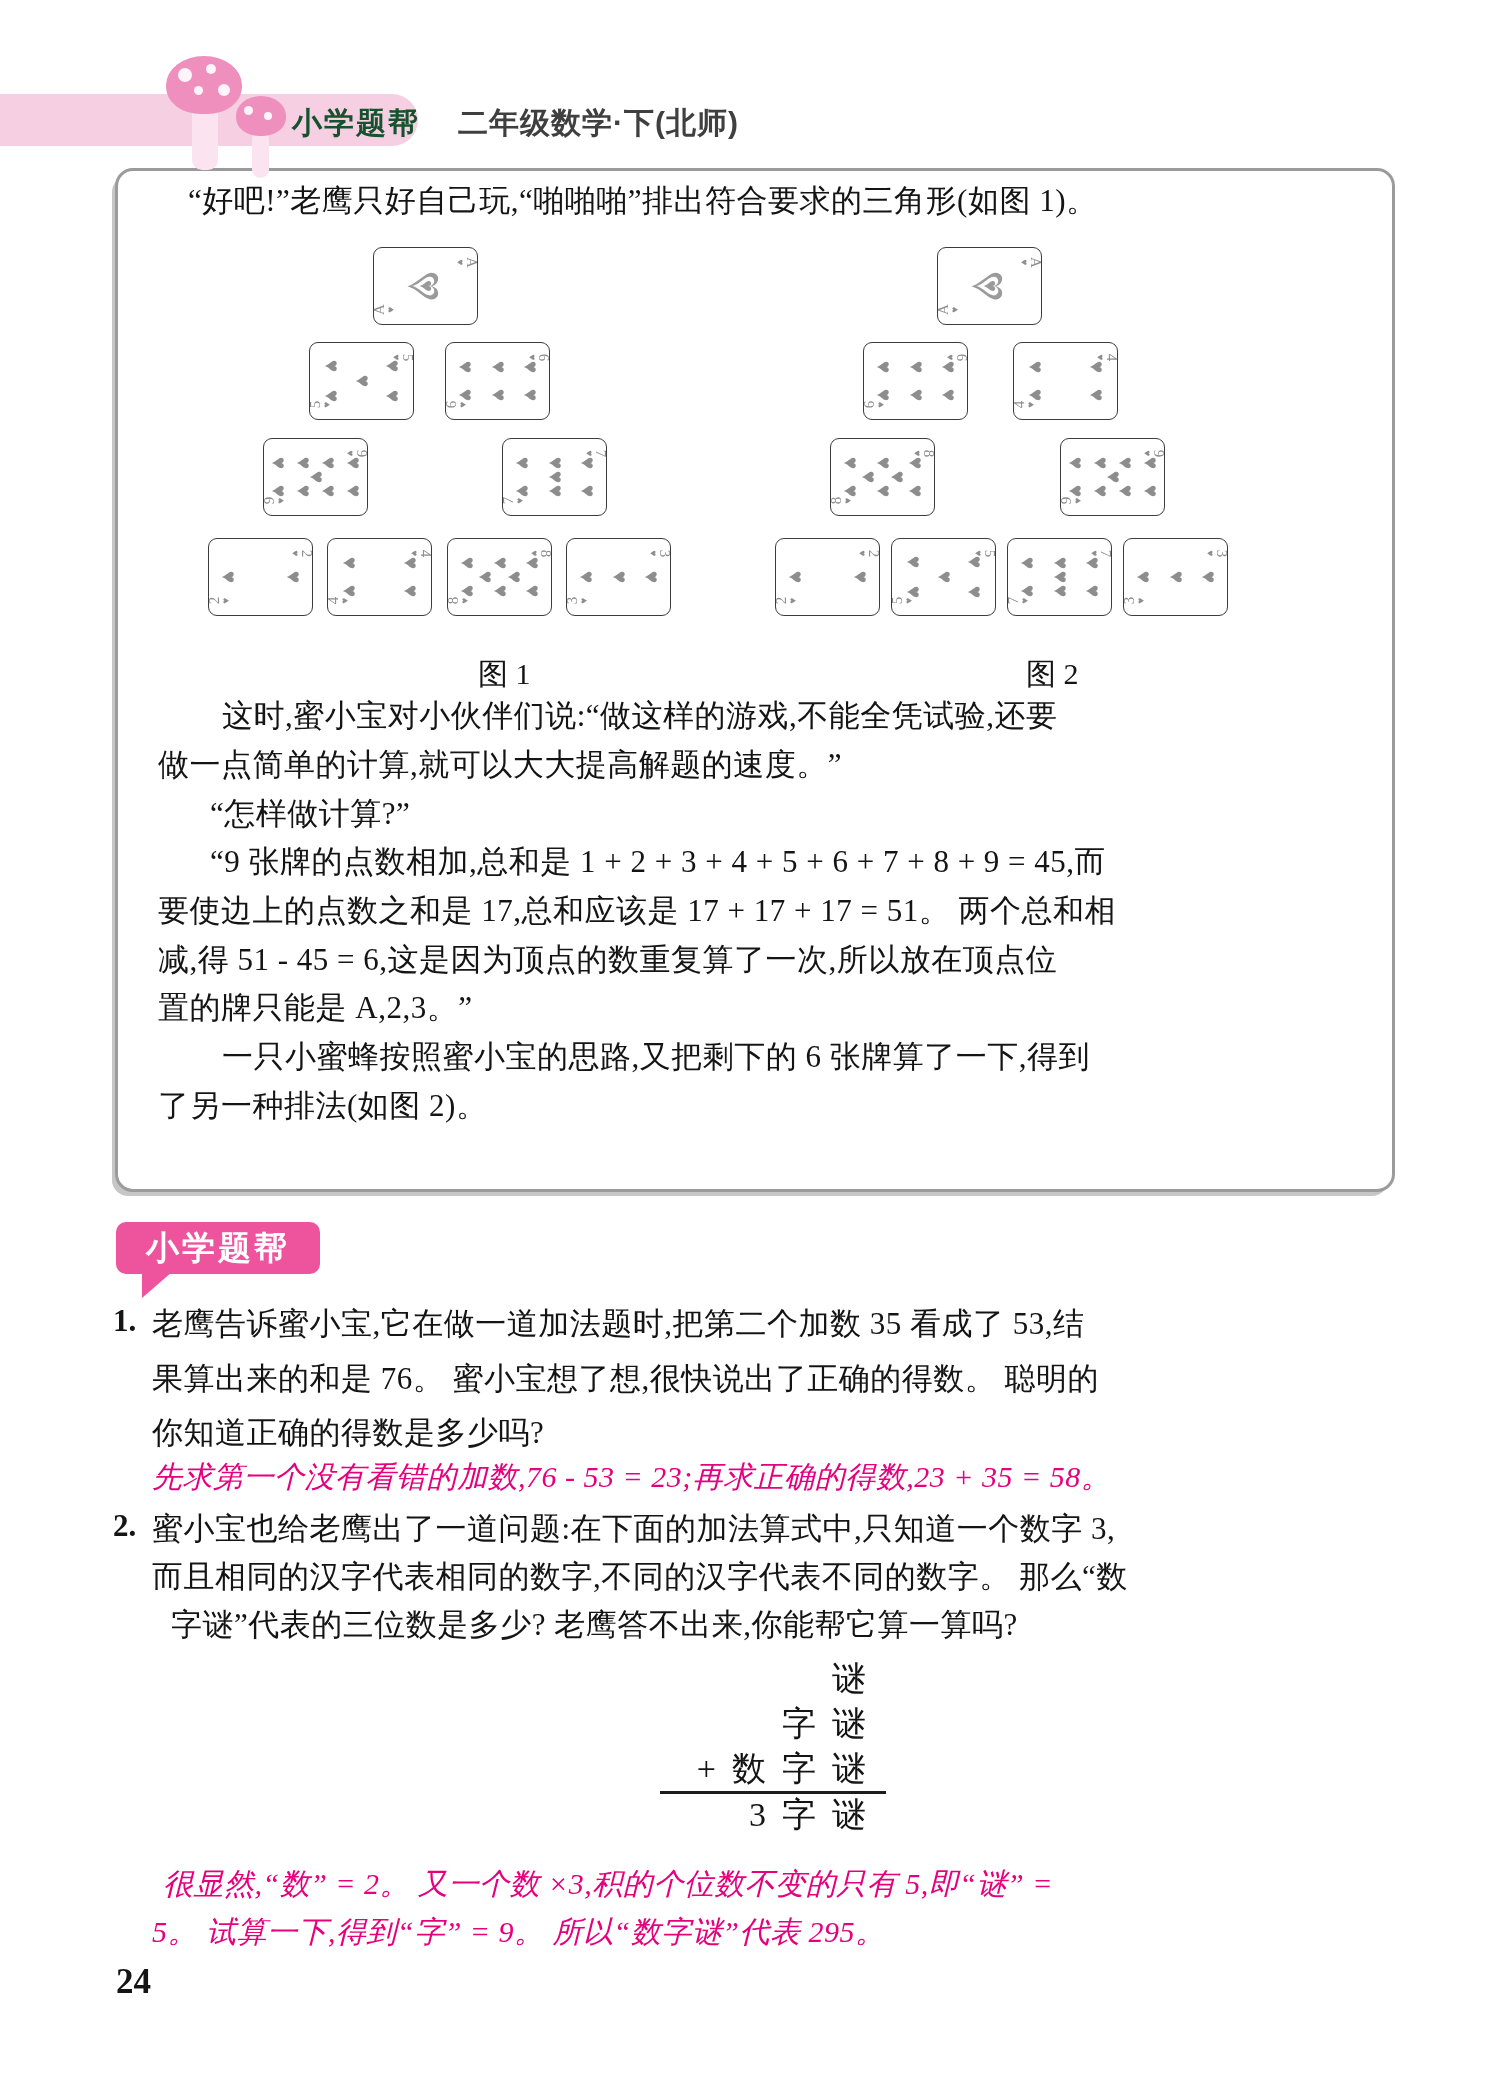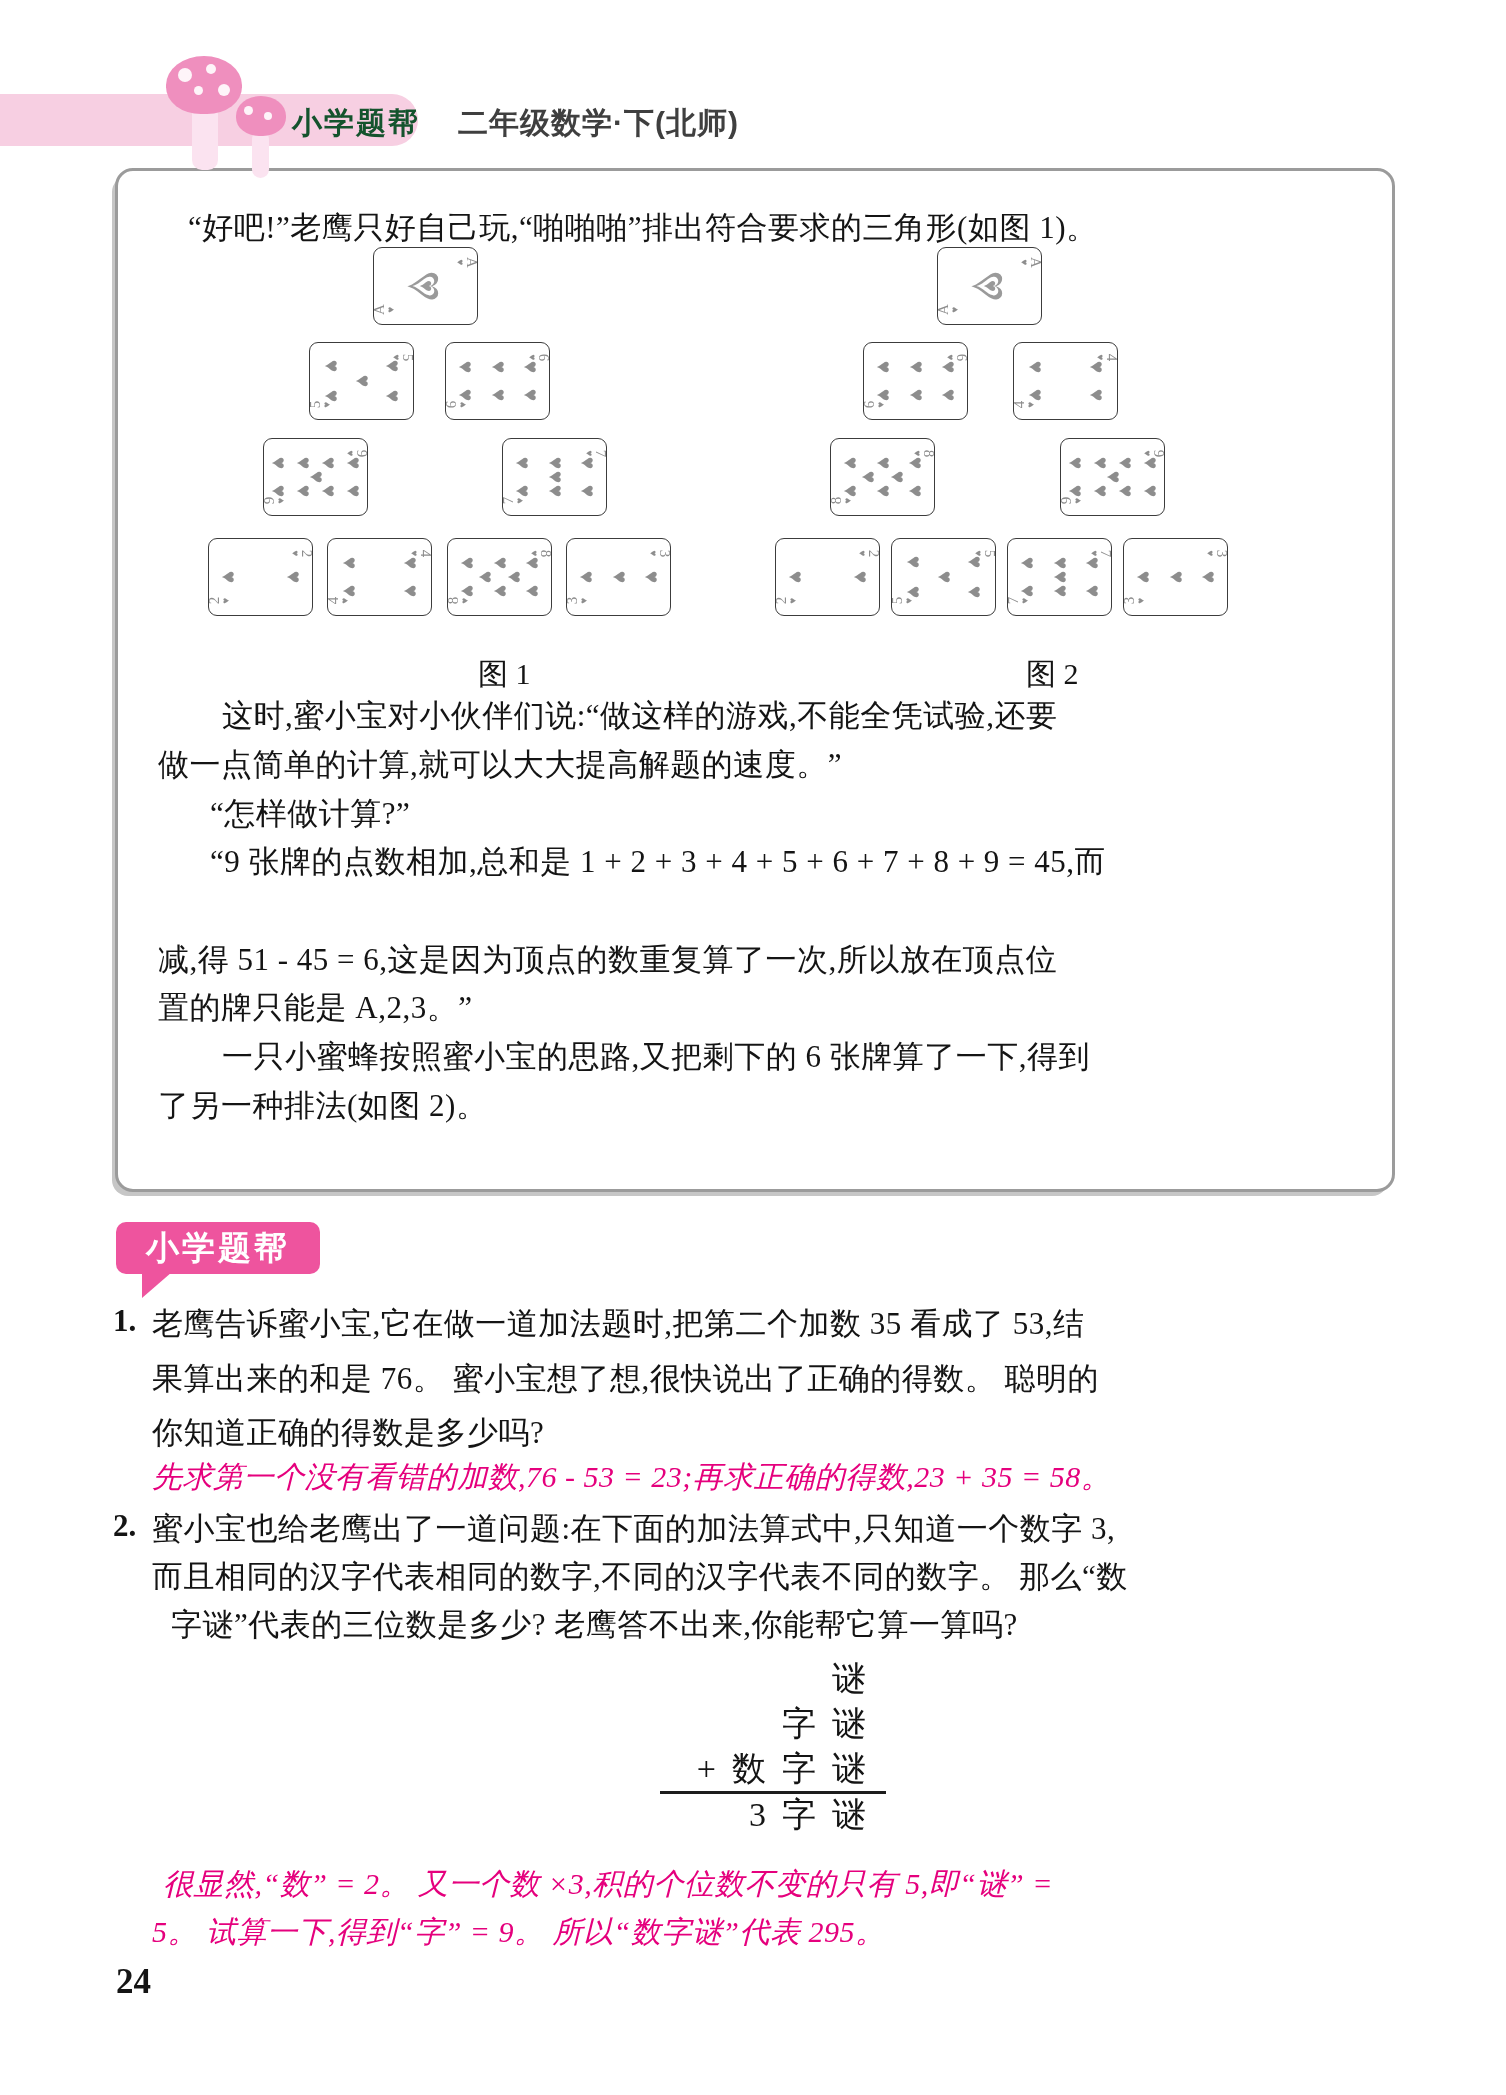--- a/index.html
+++ b/index.html
@@ -84,21 +84,21 @@
     <div class="cap small">
       <div class="spot" style="left:8px;top:10px;width:9px;height:9px;"></div>
       <div class="spot" style="left:28px;top:16px;width:8px;height:8px;"></div>
     </div>
   </div>
   <div class="brand">小学题帮</div>
   <div class="subtitle">二年级数学·下(北师)</div>
 
   <div class="story-box"></div>
 
-  <div class="tline" style="left:188px;top:182px;margin-top:27px;">“好吧!”老鹰只好自己玩,“啪啪啪”排出符合要求的三角形(如图 1)。</div>
+  <div class="tline" style="left:188px;top:182px;">“好吧!”老鹰只好自己玩,“啪啪啪”排出符合要求的三角形(如图 1)。</div>
 
   <div id="cards-layer">
       <div class="card" style="left: 373px; top: 247px;">
         <span class="corner tr">
           <span>A</span>
           <span class="ch">♥</span>
         </span>
         <span class="corner bl">
           <span>A</span>
           <span class="ch">♥</span>
@@ -374,20 +374,21 @@
       </div>
     </div>
 
   <div class="fig-caption" style="left:478px;top:654px;">图 1</div>
   <div class="fig-caption" style="left:1026px;top:654px;">图 2</div>
 
   <div class="tline" style="left:222px;top:697px;">这时,蜜小宝对小伙伴们说:“做这样的游戏,不能全凭试验,还要</div>
   <div class="tline" style="left:158px;top:746px;">做一点简单的计算,就可以大大提高解题的速度。”</div>
   <div class="tline" style="left:210px;top:795px;">“怎样做计算?”</div>
   <div class="tline" style="left:210px;top:843px;">“9 张牌的点数相加,总和是 1 + 2 + 3 + 4 + 5 + 6 + 7 + 8 + 9 = 45,而</div>
+  <div class="tline" style="left:158px;top:892px;">要使边上的点数之和是 17,总和应该是 17 + 17 + 17 = 51。 两个总和相</div>
   <div class="tline" style="left:158px;top:941px;">减,得 51 - 45 = 6,这是因为顶点的数重复算了一次,所以放在顶点位</div>
   <div class="tline" style="left:158px;top:989px;">置的牌只能是 A,2,3。”</div>
   <div class="tline" style="left:222px;top:1038px;">一只小蜜蜂按照蜜小宝的思路,又把剩下的 6 张牌算了一下,得到</div>
   <div class="tline" style="left:158px;top:1087px;">了另一种排法(如图 2)。</div>
 
   <div class="badge">小学题帮</div>
 
   <div class="pnum" style="left:113px;top:1303px;">1.</div>
   <div class="pline" style="left:152px;top:1303px;">老鹰告诉蜜小宝,它在做一道加法题时,把第二个加数 35 看成了 53,结</div>
   <div class="pline" style="left:152px;top:1358px;">果算出来的和是 76。 蜜小宝想了想,很快说出了正确的得数。 聪明的</div>

